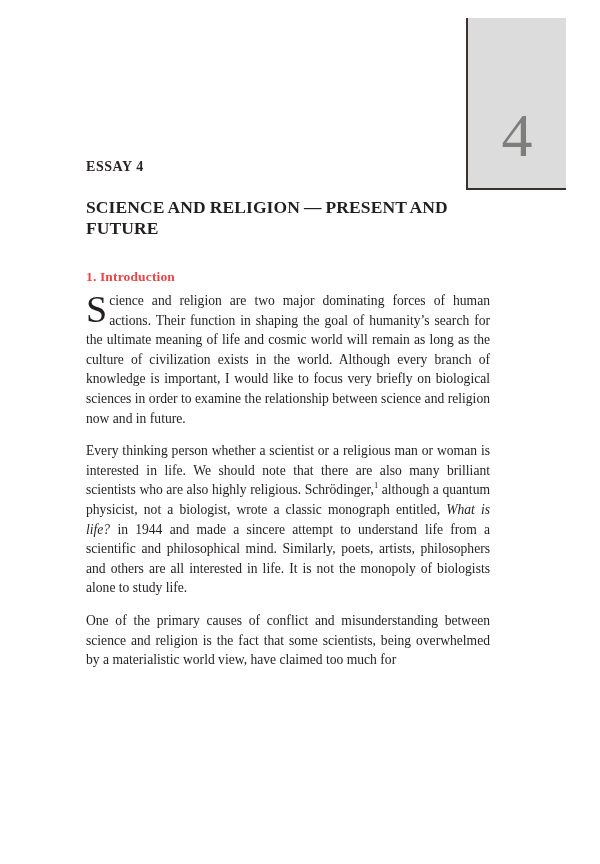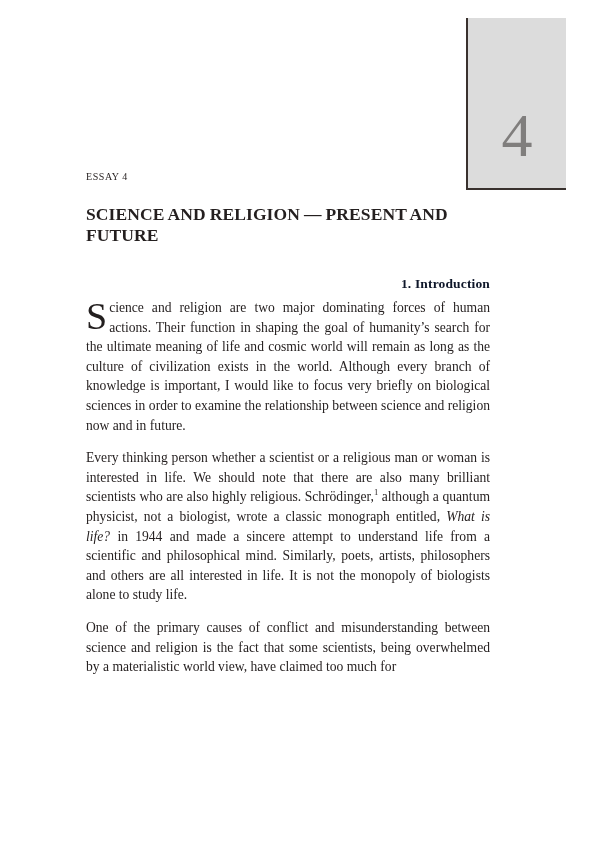--- a/index.html
+++ b/index.html
@@ -52,47 +52,46 @@
 
   
   #text-column {
     position: absolute;
     left: 86px;
     top: 155px;
     width: 404px;
   }
 
   .essay-label {
-    font-size: 10px;
-    font-weight: normal;
+    font-size: 14px;
+    font-weight: bold;
     letter-spacing: 0.55px;
     color: #2a2424;
-    margin: 16px 0 22px 0;
+    margin: 4px 0 22px 0;
     font-family: "Liberation Serif", "DejaVu Serif", serif;
   }
 
   .essay-title {
     font-size: 17.5px;
     font-weight: bold;
     line-height: 21px;
     letter-spacing: 0.1px;
     color: #241f1f;
     margin: 0 0 30px 0;
     word-spacing: -0.5px;
     font-family: "Liberation Serif", "DejaVu Serif", serif;
   }
 
   .section-heading {
     font-size: 13.5px;
     font-weight: bold;
-    color: #0f172a;
+    color: #ef4444;
     margin: 0 0 6px 0;
     letter-spacing: 0.15px;
     font-family: "Liberation Serif", "DejaVu Serif", serif;
-    text-align: right;
   }
 
   p.body {
     font-size: 13.6px;
     line-height: 19.6px;
     text-align: justify;
     text-justify: inter-word;
     margin: 0 0 13px 0;
     color: #272222;
     hyphens: none;

